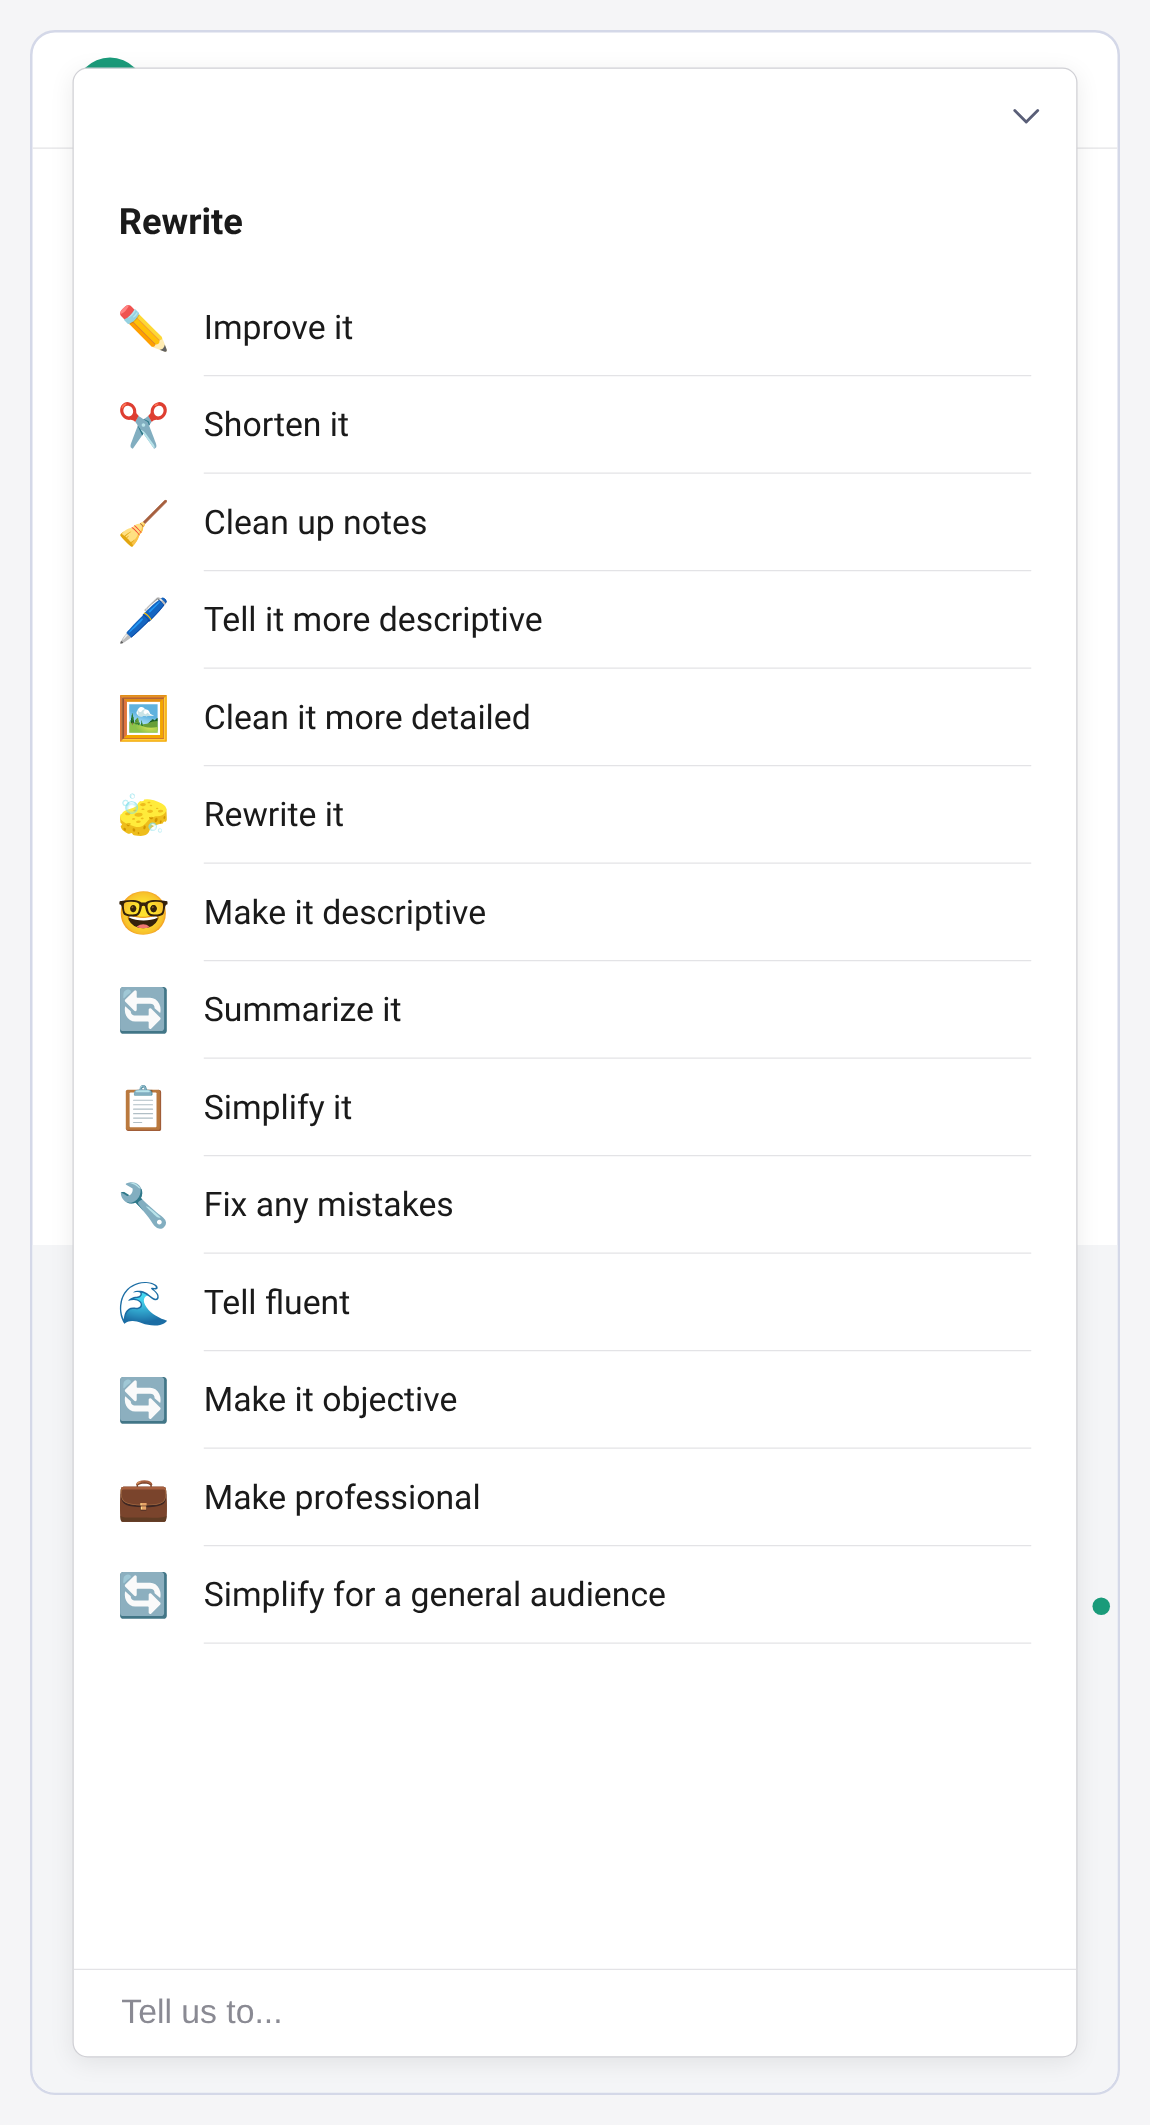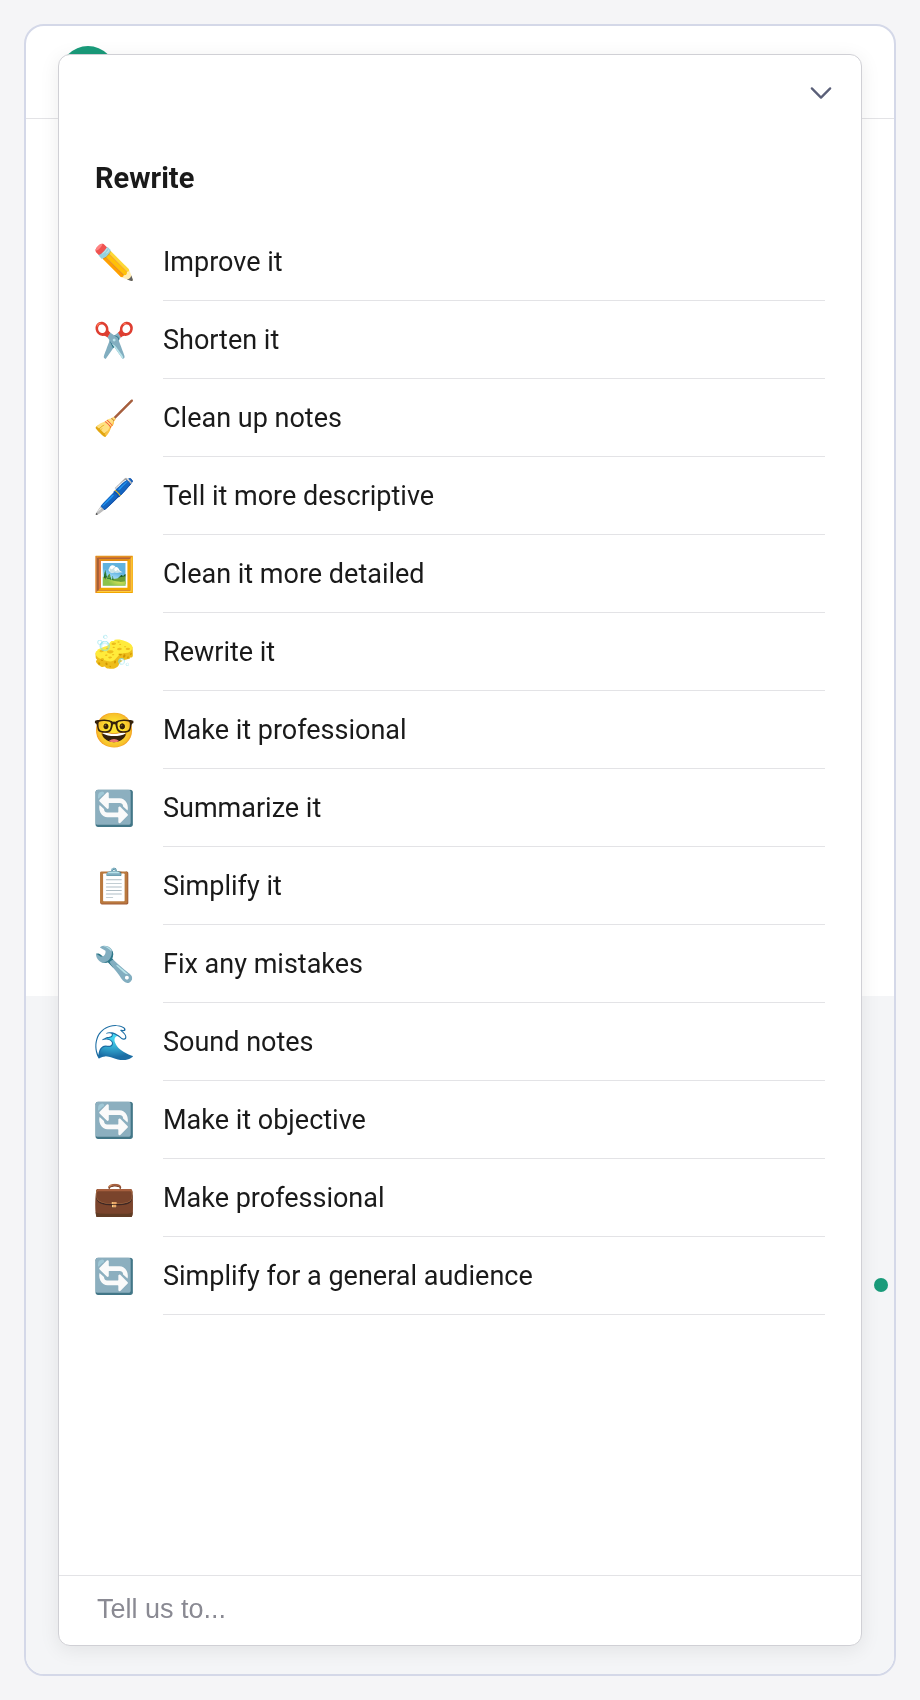--- a/index.html
+++ b/index.html
@@ -238,21 +238,21 @@
           </li>
           <li class="menu-item">
             <span class="menu-icon">🧽</span>
             <div class="menu-label-wrap">
               <span class="menu-label">Rewrite it</span>
             </div>
           </li>
           <li class="menu-item">
             <span class="menu-icon">🤓</span>
             <div class="menu-label-wrap">
-              <span class="menu-label">Make it professional</span>
+              <span class="menu-label">Make it descriptive</span>
             </div>
           </li>
           <li class="menu-item">
             <span class="menu-icon">🔄</span>
             <div class="menu-label-wrap">
               <span class="menu-label">Summarize it</span>
             </div>
           </li>
           <li class="menu-item">
             <span class="menu-icon">📋</span>
@@ -262,21 +262,21 @@
           </li>
           <li class="menu-item">
             <span class="menu-icon">🔧</span>
             <div class="menu-label-wrap">
               <span class="menu-label">Fix any mistakes</span>
             </div>
           </li>
           <li class="menu-item">
             <span class="menu-icon">🌊</span>
             <div class="menu-label-wrap">
-              <span class="menu-label">Sound notes</span>
+              <span class="menu-label">Tell fluent</span>
             </div>
           </li>
           <li class="menu-item">
             <span class="menu-icon">🔄</span>
             <div class="menu-label-wrap">
               <span class="menu-label">Make it objective</span>
             </div>
           </li>
           <li class="menu-item">
             <span class="menu-icon">💼</span>

